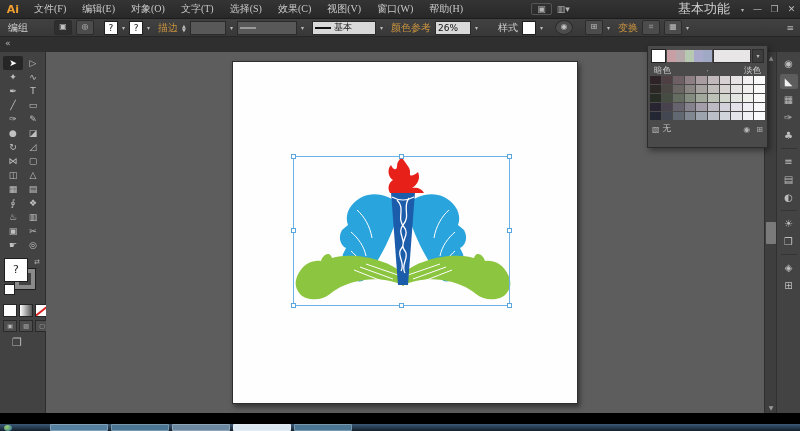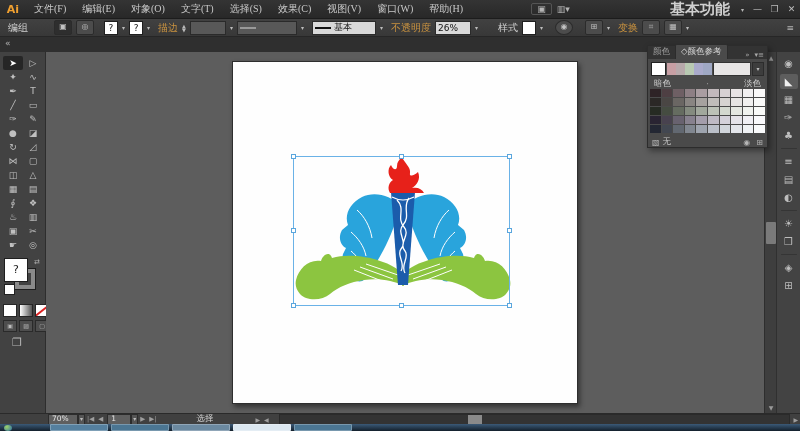--- a/index.html
+++ b/index.html
@@ -6,21 +6,21 @@
   #app{position:relative;width:800px;height:431px;overflow:hidden;
        font-family:"DejaVu Sans","Liberation Sans",sans-serif;
        color:#c8c8c8;font-size:11px;background:#000000;-webkit-font-smoothing:antialiased;}
   .abs{position:absolute;}
   
   .titlebar{left:0;top:0;width:800px;height:19px;background:linear-gradient(#343434,#282828);
             border-bottom:1px solid #1c1c1c;display:flex;align-items:center;box-sizing:border-box;}
   .ai-logo{width:26px;text-align:center;color:#f0a030;font-weight:bold;font-size:11px;}
   .menu-item{padding:4px 8px;font-size:10px;color:#c9c9c9;line-height:18px;cursor:default;font-family:Liberation Serif, serif;}
   .tb-ic{color:#b5b5b5;font-size:9px;padding:0 5px;}
-  .workspace{margin-left:auto;font-size:15px;color:#cfcfcf;padding-right:6px;font-weight:bold;}
+  .workspace{margin-left:auto;font-size:13px;color:#cfcfcf;padding-right:6px;}
   .winbtn{width:17px;text-align:center;color:#bdbdbd;font-size:9px;line-height:18px;}
   
   .controlbar{left:0;top:19px;width:800px;height:18px;background:linear-gradient(#414141,#383838);
               border-bottom:1px solid #262626;display:flex;align-items:center;box-sizing:border-box;
               font-size:10px;gap:4px;padding-left:8px;}
   .cb-label{color:#d2d2d2;}
   .cb-orange{color:#c9923f;}
   .cb-icbtn{width:16px;height:13px;border:1px solid #2b2b2b;background:#4c4c4c;color:#c2c2c2;
             font-size:8px;text-align:center;line-height:12px;border-radius:2px;}
   .swatch-q{width:12px;height:12px;background:#fff;border:1px solid #1f1f1f;color:#111;
@@ -162,21 +162,21 @@
     <span class="mini-arrow" data-name="stroke-weight-dropdown-arrow">▾</span>
     <span class="cb-box" style="width:54px;" data-name="width-profile-dropdown">
         <span class="brushline" style="border-color:#999;"></span>
       </span>
     <span class="mini-arrow" data-name="width-profile-arrow">▾</span>
     <span class="cb-box light" style="width:58px;margin-left:4px;" data-name="brush-definition-dropdown">
         <span class="brushline"></span>
         <span>基本</span>
       </span>
     <span class="mini-arrow" data-name="brush-definition-arrow">▾</span>
-    <span class="cb-orange" style="margin-left:4px;" data-name="opacity-label">不透明度</span>
+    <span class="cb-orange" style="margin-left:4px;" data-name="opacity-label">颜色参考</span>
     <span class="cb-box light" style="width:30px;" data-name="opacity-input">26%</span>
     <span class="mini-arrow" data-name="opacity-dropdown-arrow">▾</span>
     <span class="cb-label" style="margin-left:16px;" data-name="style-label">样式</span>
     <span class="swatch-q" data-name="style-swatch"></span>
     <span class="mini-arrow" data-name="style-dropdown-arrow">▾</span>
     <span class="cb-icbtn" style="margin-left:8px;border-radius:50%;" data-name="recolor-artwork-icon">◉</span>
     <span class="cb-icbtn" style="margin-left:8px;" data-name="align-dropdown-icon">⊞</span>
     <span class="mini-arrow" data-name="align-dropdown-arrow">▾</span>
     <span class="cb-orange" style="margin-left:4px;" data-name="transform-label">变换</span>
     <span class="cb-icbtn" data-name="constrain-proportions-icon">⌗</span>
@@ -344,26 +344,20 @@
       <span class="dock-ic" data-name="graphic-styles-panel-icon" title="graphic-styles-panel-icon">❒</span>
 
       <span class="dock-ic" data-name="dock-separator" title="dock-separator"></span>
 
       <span class="dock-ic" data-name="layers-panel-icon" title="layers-panel-icon">◈</span>
 
       <span class="dock-ic" data-name="artboards-panel-icon" title="artboards-panel-icon">⊞</span>
     </div>
 
   <div class="abs cgpanel" data-name="color-guide-panel">
-    <div class="cg-tabs" data-name="color-guide-tabs">
-      <span class="cg-tab" data-name="tab-color">颜色</span>
-      <span class="cg-tab active" data-name="tab-color-guide">◇颜色参考</span>
-      <span class="cg-hdr-ic" data-name="panel-collapse-icon">»</span>
-      <span class="cg-hdr-ic" style="margin-left:2px;" data-name="panel-menu-icon">▾≡</span>
-    </div>
     <div class="cg-current-row" data-name="harmony-rule-row">
       <span class="cg-cur" data-name="current-color-swatch"></span>
       <span style="display:flex;" data-name="variation-strip">
 
           <span class="cg-var" data-name="color-swatch" style="background: rgb(199, 159, 164);"></span>
 
           <span class="cg-var" data-name="color-swatch" style="background: rgb(183, 169, 171);"></span>
 
           <span class="cg-var" data-name="color-swatch" style="background: rgb(184, 201, 178);"></span>
 
@@ -484,37 +478,20 @@
     <div class="cg-foot" data-name="color-guide-footer">
       <span class="fic" data-name="limit-colors-icon">▧</span>
       <span data-name="limit-value">无</span>
       <span class="right">
         <span class="fic" data-name="edit-colors-icon">◉</span>
         <span class="fic" data-name="save-color-group-icon">⊞</span>
       </span>
     </div>
   </div>
 
-  <div class="abs statusbar" data-name="status-bar">
-    <span class="st-box" style="width:22px;margin-left:48px;" data-name="zoom-level-input">70%</span>
-    <span class="st-dd" data-name="zoom-dropdown-arrow">▾</span>
-    <span class="st-nav" data-name="first-artboard-button">|◀</span>
-    <span class="st-nav" data-name="prev-artboard-button">◀</span>
-    <span class="st-box" style="width:16px;" data-name="artboard-number-input">1</span>
-    <span class="st-dd" data-name="artboard-dropdown-arrow">▾</span>
-    <span class="st-nav" data-name="next-artboard-button">▶</span>
-    <span class="st-nav" data-name="last-artboard-button">▶|</span>
-    <span class="st-status" data-name="status-text">选择</span>
-    <span class="harr" style="margin-left:40px;" data-name="status-divider-icon">▶</span>
-    <span class="harr" data-name="scroll-left-icon">◀</span>
-    <div class="hscroll" data-name="horizontal-scrollbar">
-      <span class="hthumb" data-name="horizontal-scrollbar-thumb"></span>
-    </div>
-    <span class="harr" data-name="scroll-right-icon">▶</span>
-  </div>
 
   <div class="abs taskbar" data-name="windows-taskbar">
     <span class="orb" data-name="start-button"></span>
     <span data-name="taskbar-buttons" style="display:flex;gap:3px;margin-left:34px;">
 
         <span class="task-btn" data-name="taskbar-app-button" style="background: rgb(85, 128, 159);"></span>
 
         <span class="task-btn" data-name="taskbar-app-button" style="background: rgb(75, 118, 147);"></span>
 
         <span class="task-btn" data-name="taskbar-app-button" style="background: rgb(107, 137, 160);"></span>

